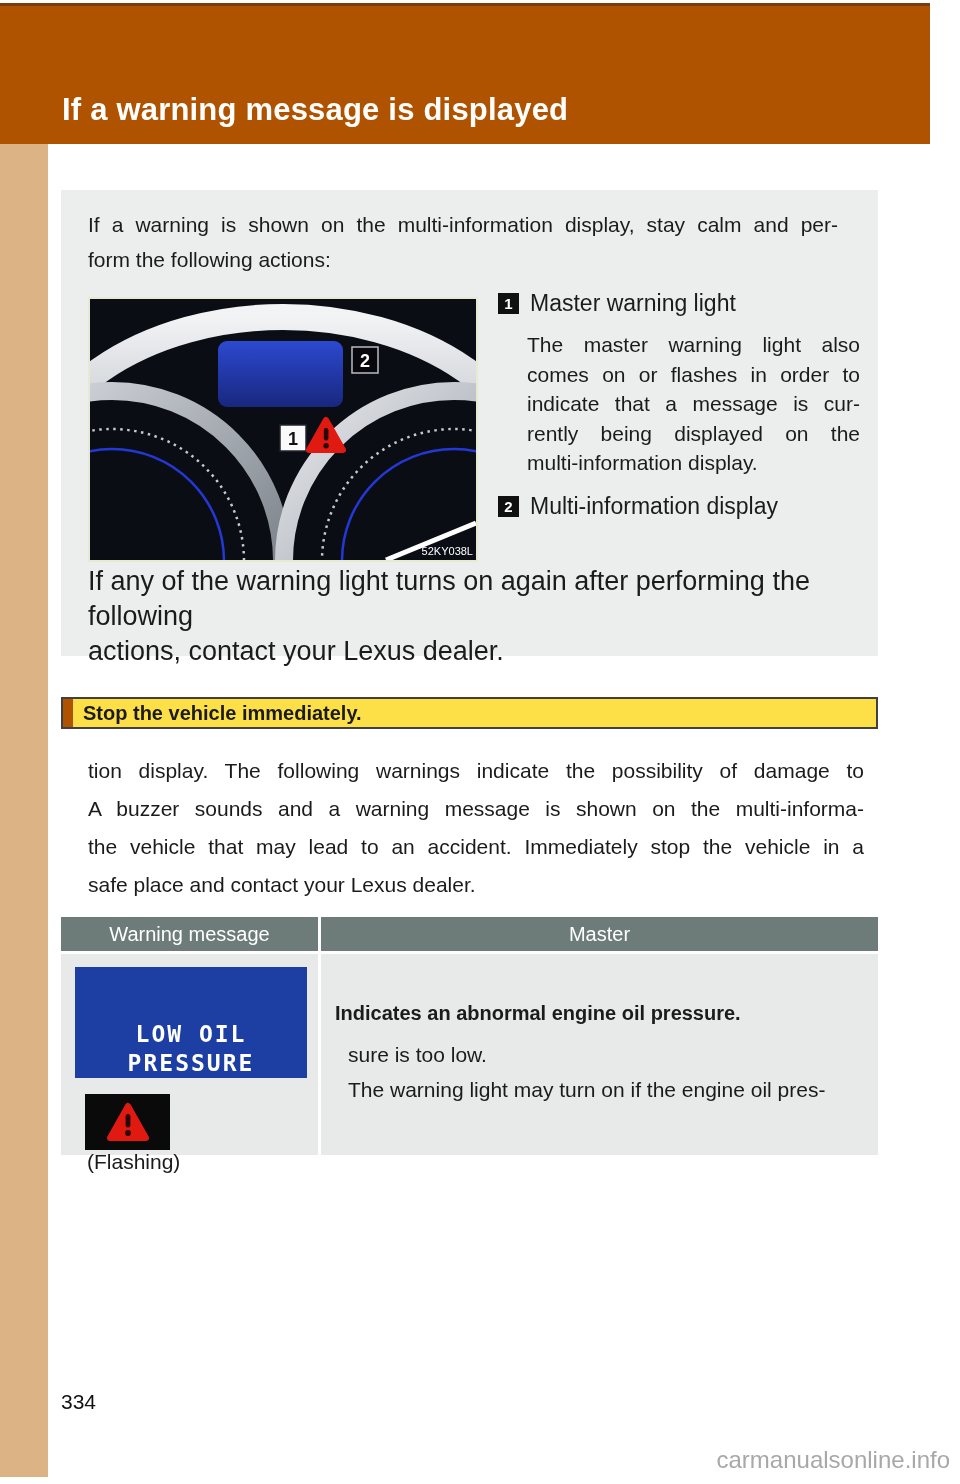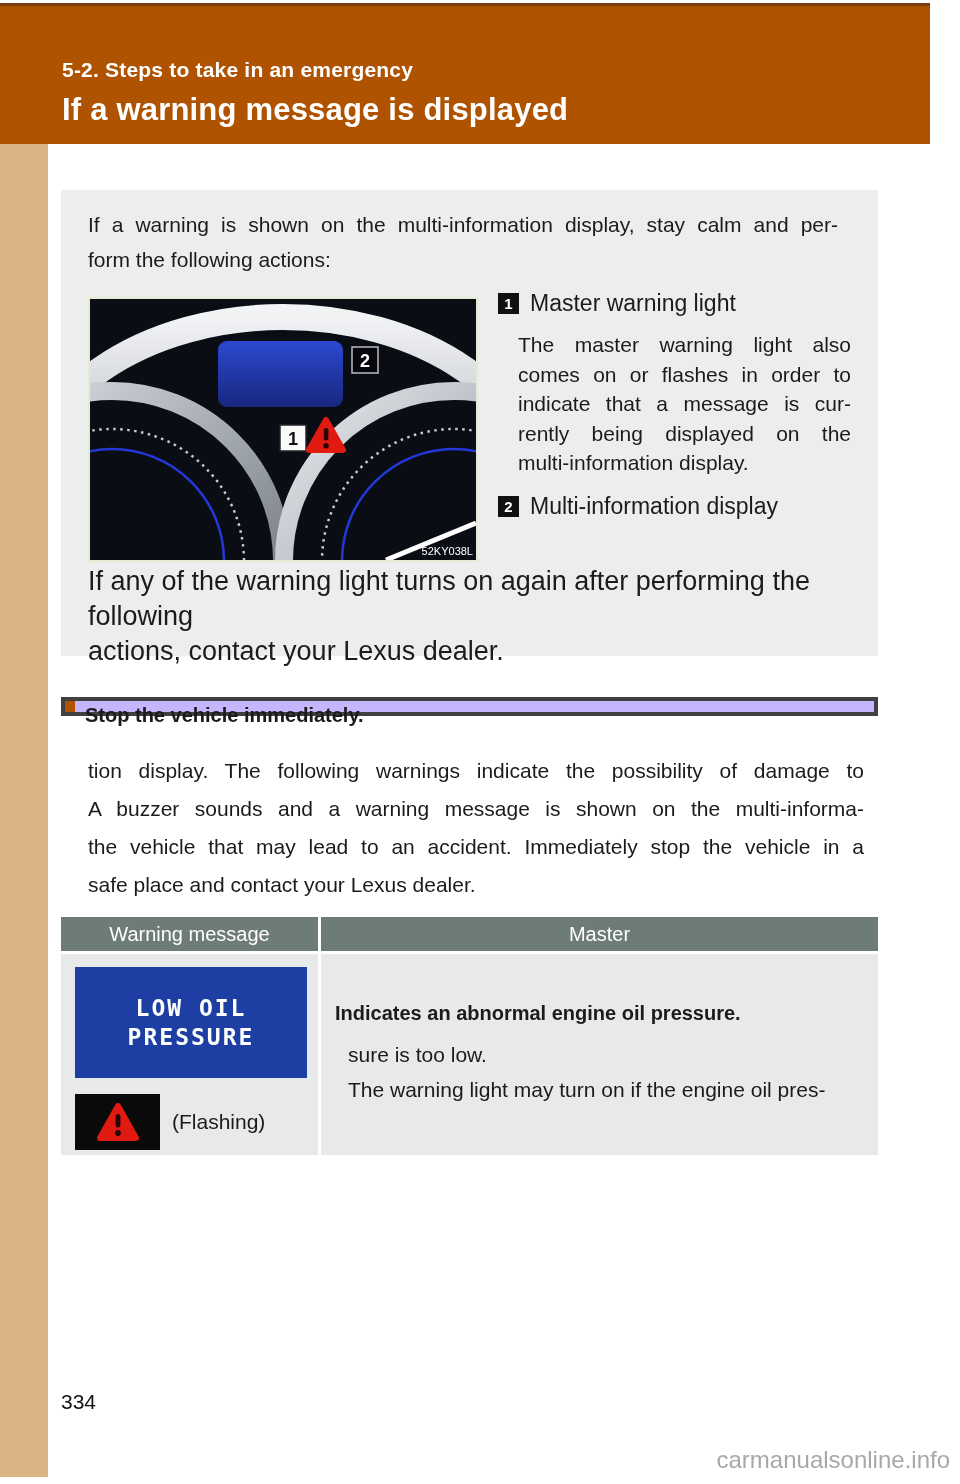--- a/index.html
+++ b/index.html
@@ -71,35 +71,35 @@
   .legend-item + .legend-desc { margin-top: 13px; }
   .marker-sq {
     flex: 0 0 auto;
     width: 21px; height: 21px;
     background: #101010; color: #ffffff;
     font-size: 15px; font-weight: bold;
     text-align: center; line-height: 21px;
   }
   .legend-label { margin-left: 11px; font-size: 23px; }
   .legend-desc {
-    margin-left: 20px; width: 333px;
+    margin-left: 29px; width: 333px;
     font-size: 21px; line-height: 29.6px;
     margin-bottom: 15px;
   }
   .panel-footer {
     position: absolute; left: 27px; top: 374px;
     width: 760px; font-size: 27px; line-height: 35px;
   }
 
   
   .stop-heading {
     position: absolute; left: 61px; top: 697px;
-    width: 817px; height: 19px;
-    background: #c4b5fd;
-    border: 4px solid #404040;
+    width: 817px; height: 32px;
+    background: #fde047;
+    border: 2px solid #404040;
   }
   .stop-accent {
     position: absolute; left: 0; top: 0; bottom: 0;
     width: 10px; background: #b05301;
   }
   .stop-label {
     position: absolute; left: 20px; top: 2px;
     font-size: 20px; font-weight: bold; line-height: 25px;
   }
 
@@ -122,30 +122,30 @@
   .row-gap { height: 3px; background: #ffffff; }
   .tbody { display: flex; height: 201px; }
   .td { background: #e7eae9; position: relative; }
   .td-left { width: 257px; }
   .td-right { flex: 1; }
 
   .lcd-box {
     position: absolute; left: 14px; top: 13px;
     width: 232px; height: 111px;
     background: #1d3fa3;
-    display: flex; flex-direction: column; align-items: center; justify-content: center;
+    display: flex; flex-direction: column; align-items: center; justify-content: flex-end;
   }
   .lcd-line {
     font-family: "DejaVu Sans Mono", monospace;
     font-weight: bold; font-size: 23px; line-height: 29px;
     letter-spacing: 2px; color: #ffffff;
   }
   .flash-wrap {
     position: absolute; left: 14px; top: 140px;
-    display: flex; align-items: center;
+    display: flex; align-items: center; flex-direction: column;
   }
   .flash-icon-box {
     width: 85px; height: 56px; background: #0a0a0a;
     display: flex; align-items: center; justify-content: center;
   }
   .flash-label { margin-left: 12px; font-size: 21px; }
 
   .details-title {
     position: absolute; left: 14px; top: 48px;
     font-size: 20px; font-weight: bold;
@@ -166,21 +166,20 @@
   }
 </style>
 </head>
 <body>
 
 <div class="page">
 
   <div class="topline"></div>
 
   <header class="band">
-    <div class="band-section">5-2. Steps to take in an emergency</div>
     <div class="band-title">If a warning message is displayed</div>
   </header>
 
   <div class="tan-strip"></div>
 
   <section class="intro-panel">
     <div class="lead">
       <div class="jl">If a warning is shown on the multi-information display, stay calm and per-</div>
       <div class="ll">form the following actions:</div>
     </div>

